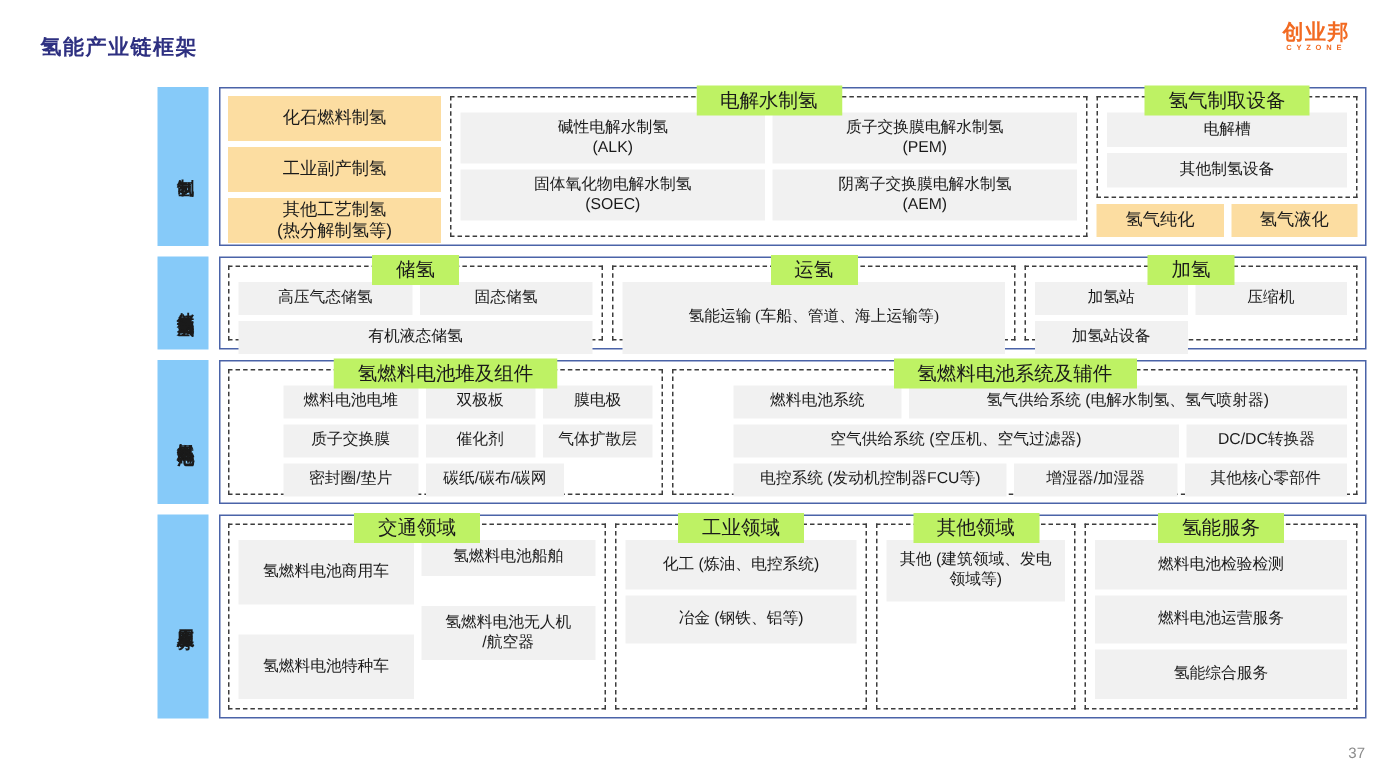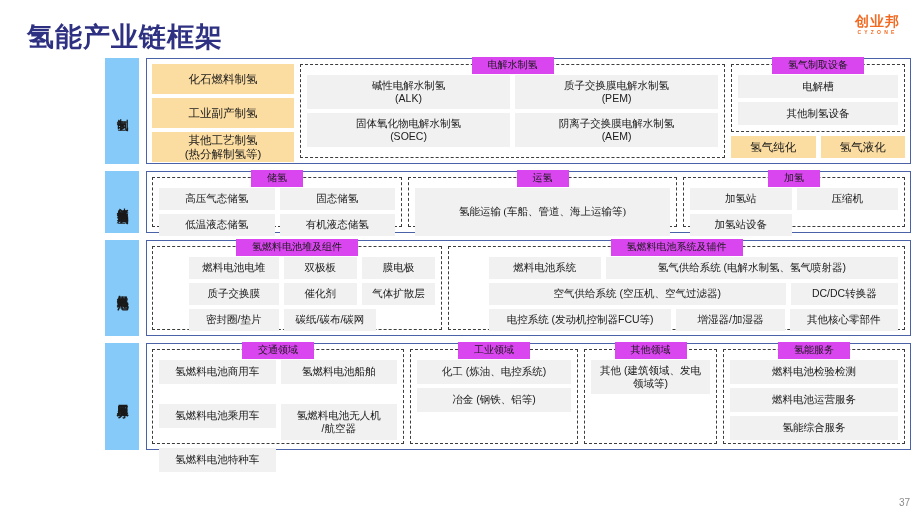--- a/index.html
+++ b/index.html
@@ -6,21 +6,21 @@
   body{
     width:922px;height:516px;
     background:#ffffff;
     font-family:"Liberation Sans","DejaVu Sans",sans-serif;
     overflow:hidden;
     position:relative;
   }
   
   .slide-title{
     position:absolute;left:27px;top:24px;
-    font-size:27px;font-weight:bold;color:#2e3081;
+    font-size:14px;font-weight:bold;color:#2e3081;
     letter-spacing:1px;line-height:1;text-align:center;
   }
   .logo{
     position:absolute;right:22px;top:14px;
     text-align:center;line-height:1;
   }
   .logo .logo-cn{
     font-size:14px;font-weight:bold;color:#f26a21;letter-spacing:1px;
   }
   .logo .logo-en{
@@ -68,23 +68,23 @@
     border:1.4px dashed #3c3c3c;
     padding:10px 6px 6px 6px;
     box-sizing:border-box;
     display:flex;
     flex-direction:column;
     gap:4px;
   }
   .group-title{
     position:absolute;
     top:-8px;left:50%;transform:translateX(-50%);
-    background:#d946ef;
+    background:#bef264;
     color:#1a1a1a;
-    font-size:10px;
+    font-size:13px;
     padding:2px 16px;
     white-space:nowrap;
     line-height:1.25;
   }
   .plain{
     display:flex;flex-direction:column;gap:4px;
     box-sizing:border-box;
   }
   .row{display:flex;gap:5px;}
   .cell{
@@ -130,21 +130,21 @@
   #b2-g2{flex:1 1 auto;}
   #b2-g3{flex:0 0 222px;}
   #b2-g2 .cell{min-height:48px;}
 
   
   #band3 .band-body{height:96px;}
   #b3-g1{flex:0 0 290px;padding-left:36px;}
   #b3-g2{flex:1 1 auto;padding-left:40px;}
 
   
-  #band4 .band-body{height:107px;justify-content:flex-end;}
+  #band4 .band-body{height:136px;justify-content:flex-end;}
   #b4-g1{flex:0 0 252px;}
   #b4-g2{flex:0 0 168px;}
   #b4-g3{flex:0 0 133px;}
   #b4-g4{flex:1 1 auto;}
   #b4-g1 .twocol{display:flex;gap:5px;height:100%;}
   #b4-g1 .twocol .col{display:flex;flex-direction:column;gap:20px;flex:1;}
   #b4-g1 .twocol .col .cell{min-height:24px;}
   #b4-g1 .twocol .col.right .cell.tall{min-height:36px;}
   #b4-g3 .cell{min-height:34px;}
   #b4-g4 .cell{min-height:24px;}
@@ -210,21 +210,20 @@
     <div class="band-label">储氢运氢加氢</div>
     <div class="band-body">
 
       <div class="group" id="b2-g1">
         <div class="group-title">储氢</div>
         <div class="row">
           <div class="cell">高压气态储氢</div>
           <div class="cell">固态储氢</div>
         </div>
         <div class="row">
-          <div class="cell">低温液态储氢</div>
           <div class="cell">有机液态储氢</div>
         </div>
       </div>
 
       <div class="group" id="b2-g2">
         <div class="group-title">运氢</div>
         <div class="cell">氢能运输 (车船、管道、海上运输等)</div>
       </div>
 
       <div class="group" id="b2-g3">
@@ -287,21 +286,20 @@
 
   <div class="band" id="band4">
     <div class="band-label">应用及服务</div>
     <div class="band-body">
 
       <div class="group" id="b4-g1">
         <div class="group-title">交通领域</div>
         <div class="twocol">
           <div class="col left">
             <div class="cell">氢燃料电池商用车</div>
-            <div class="cell">氢燃料电池乘用车</div>
             <div class="cell">氢燃料电池特种车</div>
           </div>
           <div class="col right">
             <div class="cell">氢燃料电池船舶</div>
             <div class="cell tall" style="white-space:pre-line;">氢燃料电池无人机
 /航空器</div>
             <div class="cell blank"></div>
           </div>
         </div>
       </div>

